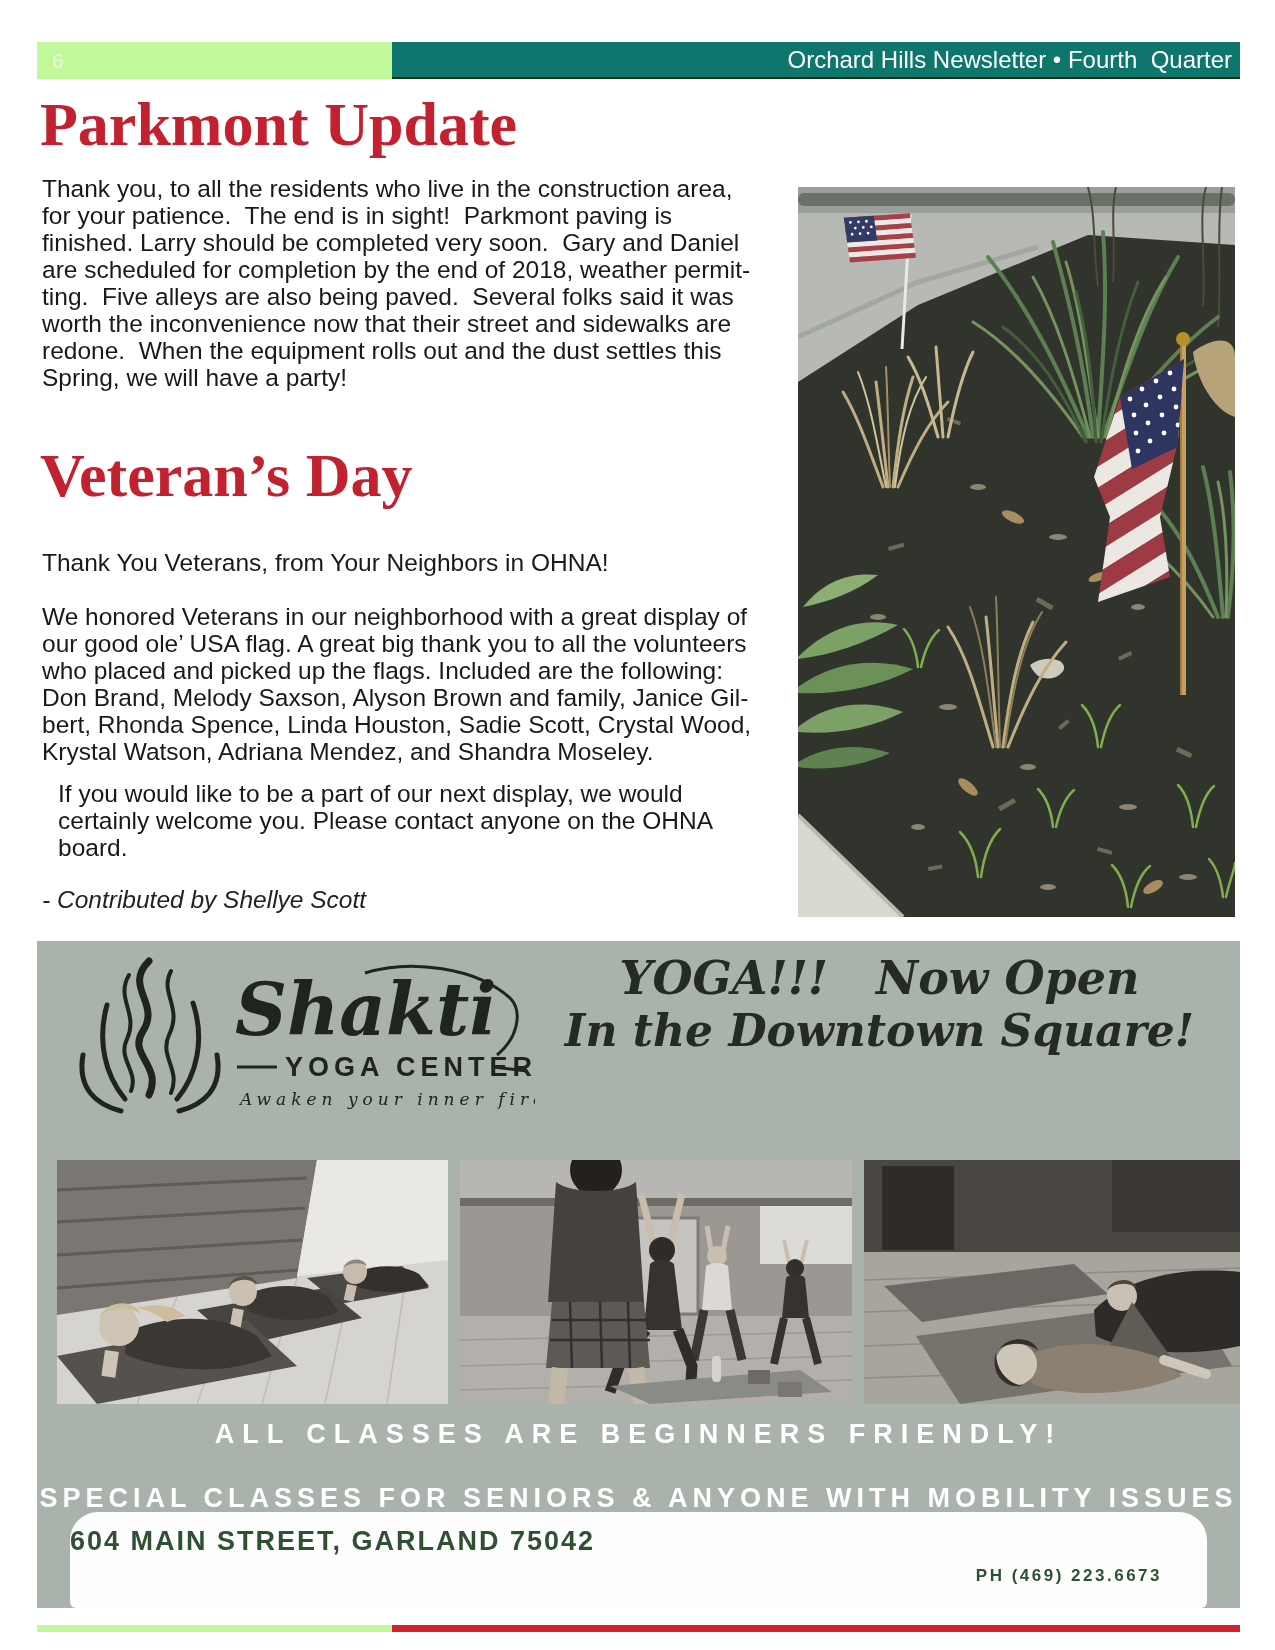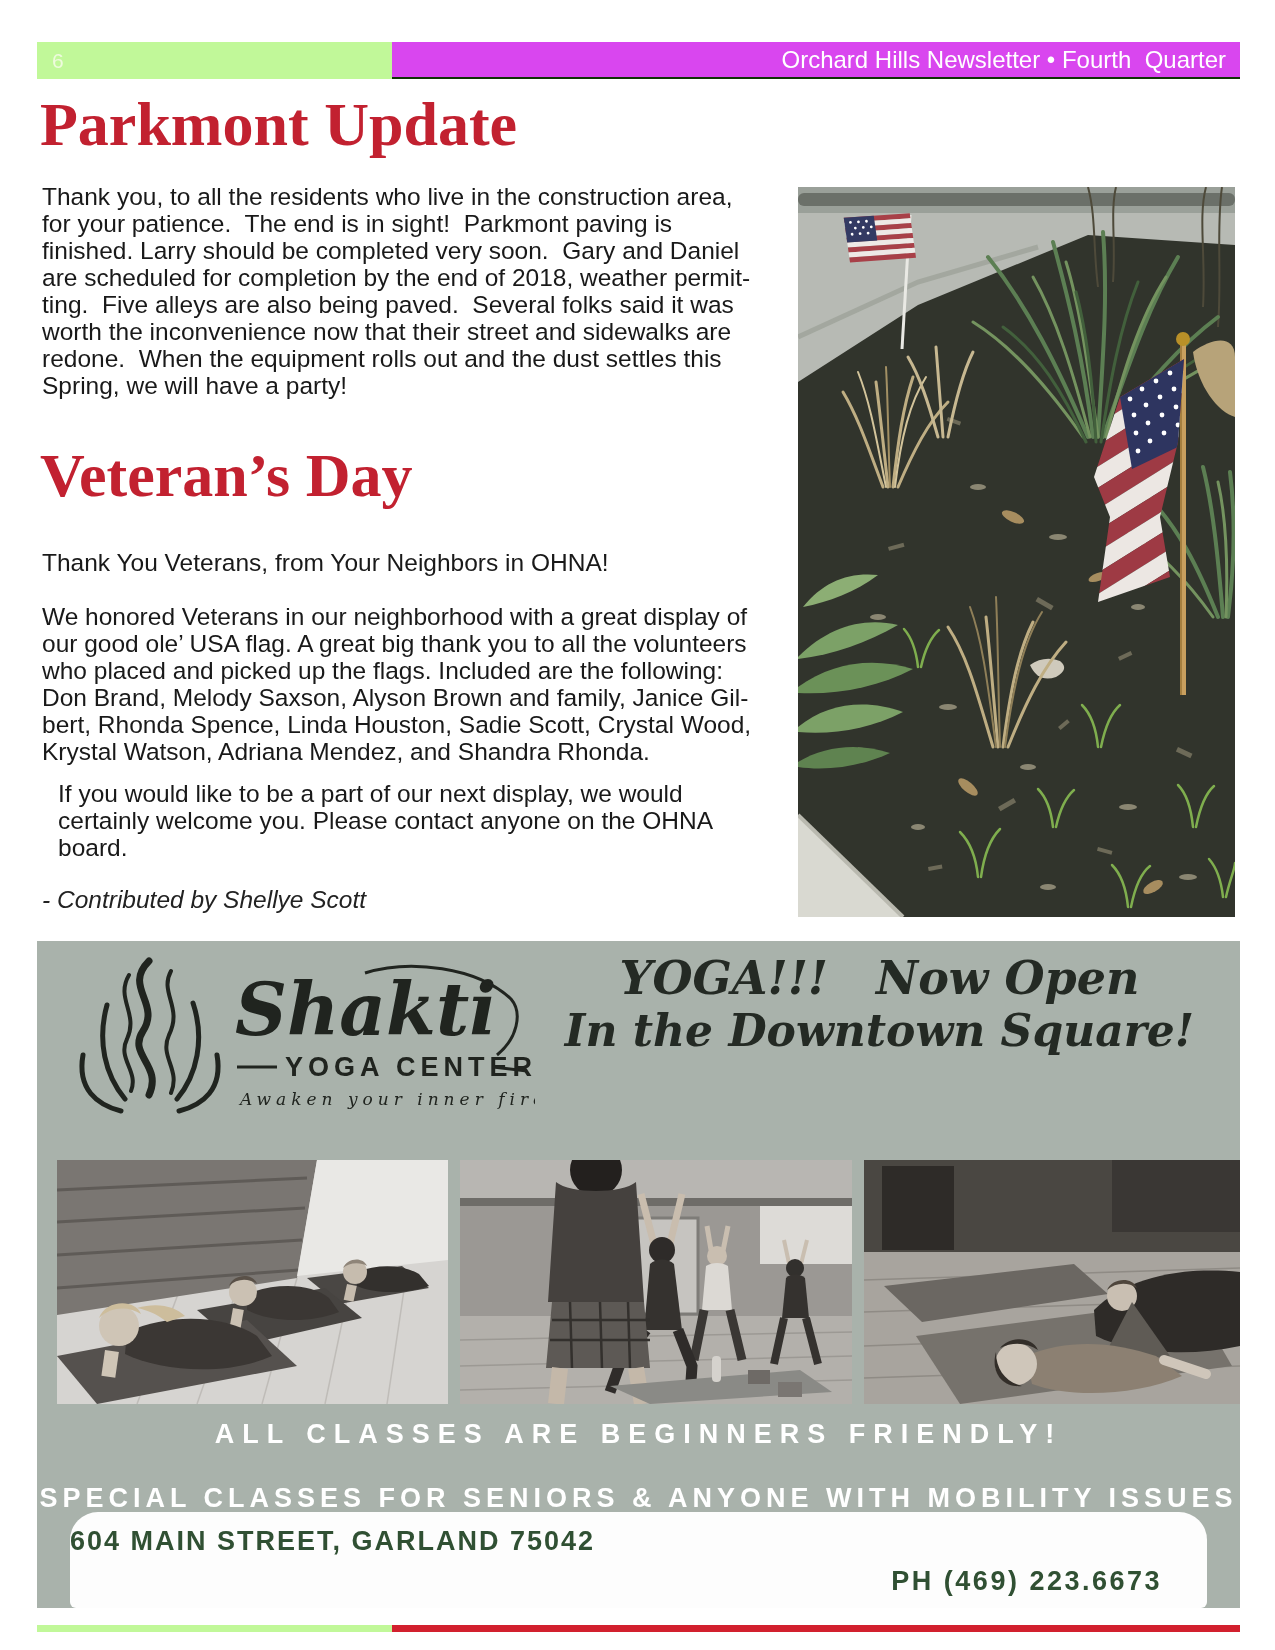--- a/index.html
+++ b/index.html
@@ -3,22 +3,22 @@
 <meta charset="utf-8">
 <style>
   html,body{margin:0;padding:0;background:#ffffff;}
   .page{position:relative;width:1275px;height:1650px;background:#ffffff;overflow:hidden;
         font-family:"Liberation Sans",sans-serif;color:#1b1b1b;}
 
   
   .header-bar{position:absolute;left:37px;top:42px;width:1203px;height:37px;display:flex;}
   .header-left{width:355px;background:#c1f899;color:#eefbdd;font-size:21px;line-height:38px;
                padding-left:15px;box-sizing:border-box;}
-  .header-right{flex:1;background:#d946ef;color:#ffffff;font-size:24px;line-height:36px;
-                text-align:right;padding-right:14px;box-sizing:border-box;
+  .header-right{flex:1;background:#0f766e;color:#ffffff;font-size:24px;line-height:36px;
+                text-align:right;padding-right:8px;box-sizing:border-box;
                 border-bottom:2px solid #0f3305;}
 
   
   .h1{position:absolute;left:40px;font-family:"Liberation Serif",serif;font-weight:700;
       font-size:62px;color:#c22130;line-height:1.05;}
   .textblock{position:absolute;left:42px;font-size:24.5px;line-height:27px;color:#191919;}
   .textblock div{white-space:pre;}
   .byline{position:absolute;left:42px;font-size:24.5px;font-style:italic;color:#222;}
 
   
@@ -42,60 +42,60 @@
   .ad-banner{position:absolute;left:0;width:1203px;text-align:center;color:#ffffff;
              font-weight:700;font-size:27px;}
   .ad-banner.b1{top:478px;letter-spacing:8px;}
   .ad-banner.b2{top:526px;letter-spacing:5px;margin-top:16px;}
 
   .ad-infobox{position:absolute;left:33px;top:571px;width:1137px;height:96px;background:#fdfdfd;
               border-radius:28px 28px 6px 6px;box-sizing:border-box;color:#305033;font-weight:700;}
   .ad-address{position:absolute;left:0;top:14px;width:100%;text-align:left;
               font-size:27px;letter-spacing:2px;}
   .ad-web{position:absolute;left:75px;top:54px;font-size:27px;letter-spacing:2.5px;}
-  .ad-phone{position:absolute;right:45px;top:54px;font-size:27px;letter-spacing:2.5px;}
+  .ad-phone{position:absolute;right:45px;top:54px;font-size:17px;letter-spacing:2.5px;}
 
   
   .footer-bar{position:absolute;left:37px;top:1625px;width:1203px;height:7px;display:flex;}
   .footer-green{width:355px;background:#c1f899;}
   .footer-red{flex:1;background:#d2202e;}
 </style>
 </head>
 <body>
 
 <div class="page">
 
   <div class="header-bar">
     <div class="header-left">6</div>
     <div class="header-right">Orchard Hills Newsletter • Fourth&nbsp; Quarter</div>
   </div>
 
   <div class="h1" style="top:92px;">Parkmont Update</div>
-  <div class="textblock" style="top:183px;">
+  <div class="textblock" style="top:175px;">
       <div>Thank you, to all the residents who live in the construction area,</div>
       <div>for your patience.  The end is in sight!  Parkmont paving is</div>
       <div>finished. Larry should be completed very soon.  Gary and Daniel</div>
       <div>are scheduled for completion by the end of 2018, weather permit-</div>
       <div>ting.  Five alleys are also being paved.  Several folks said it was</div>
       <div>worth the inconvenience now that their street and sidewalks are</div>
       <div>redone.  When the equipment rolls out and the dust settles this</div>
       <div>Spring, we will have a party!</div>
     </div>
 
   <div class="h1" style="top:443px;">Veteran’s Day</div>
   <div class="textblock" style="top:549px;">
       <div>Thank You Veterans, from Your Neighbors in OHNA!</div>
     </div>
   <div class="textblock" style="top:603px;">
       <div>We honored Veterans in our neighborhood with a great display of</div>
       <div>our good ole’ USA flag. A great big thank you to all the volunteers</div>
       <div>who placed and picked up the flags. Included are the following:</div>
       <div>Don Brand, Melody Saxson, Alyson Brown and family, Janice Gil-</div>
       <div>bert, Rhonda Spence, Linda Houston, Sadie Scott, Crystal Wood,</div>
-      <div>Krystal Watson, Adriana Mendez, and Shandra Rhonda.</div>
+      <div>Krystal Watson, Adriana Mendez, and Shandra Moseley.</div>
     </div>
   <div class="textblock" style="top:780px;margin-left:16px;">
       <div>If you would like to be a part of our next display, we would</div>
       <div>certainly welcome you. Please contact anyone on the OHNA</div>
       <div>board.</div>
     </div>
   <div class="byline" style="top:886px;">- Contributed by Shellye Scott</div>
 
   <div class="flags-photo">
     <svg width="437" height="730" viewBox="0 0 437 730">

